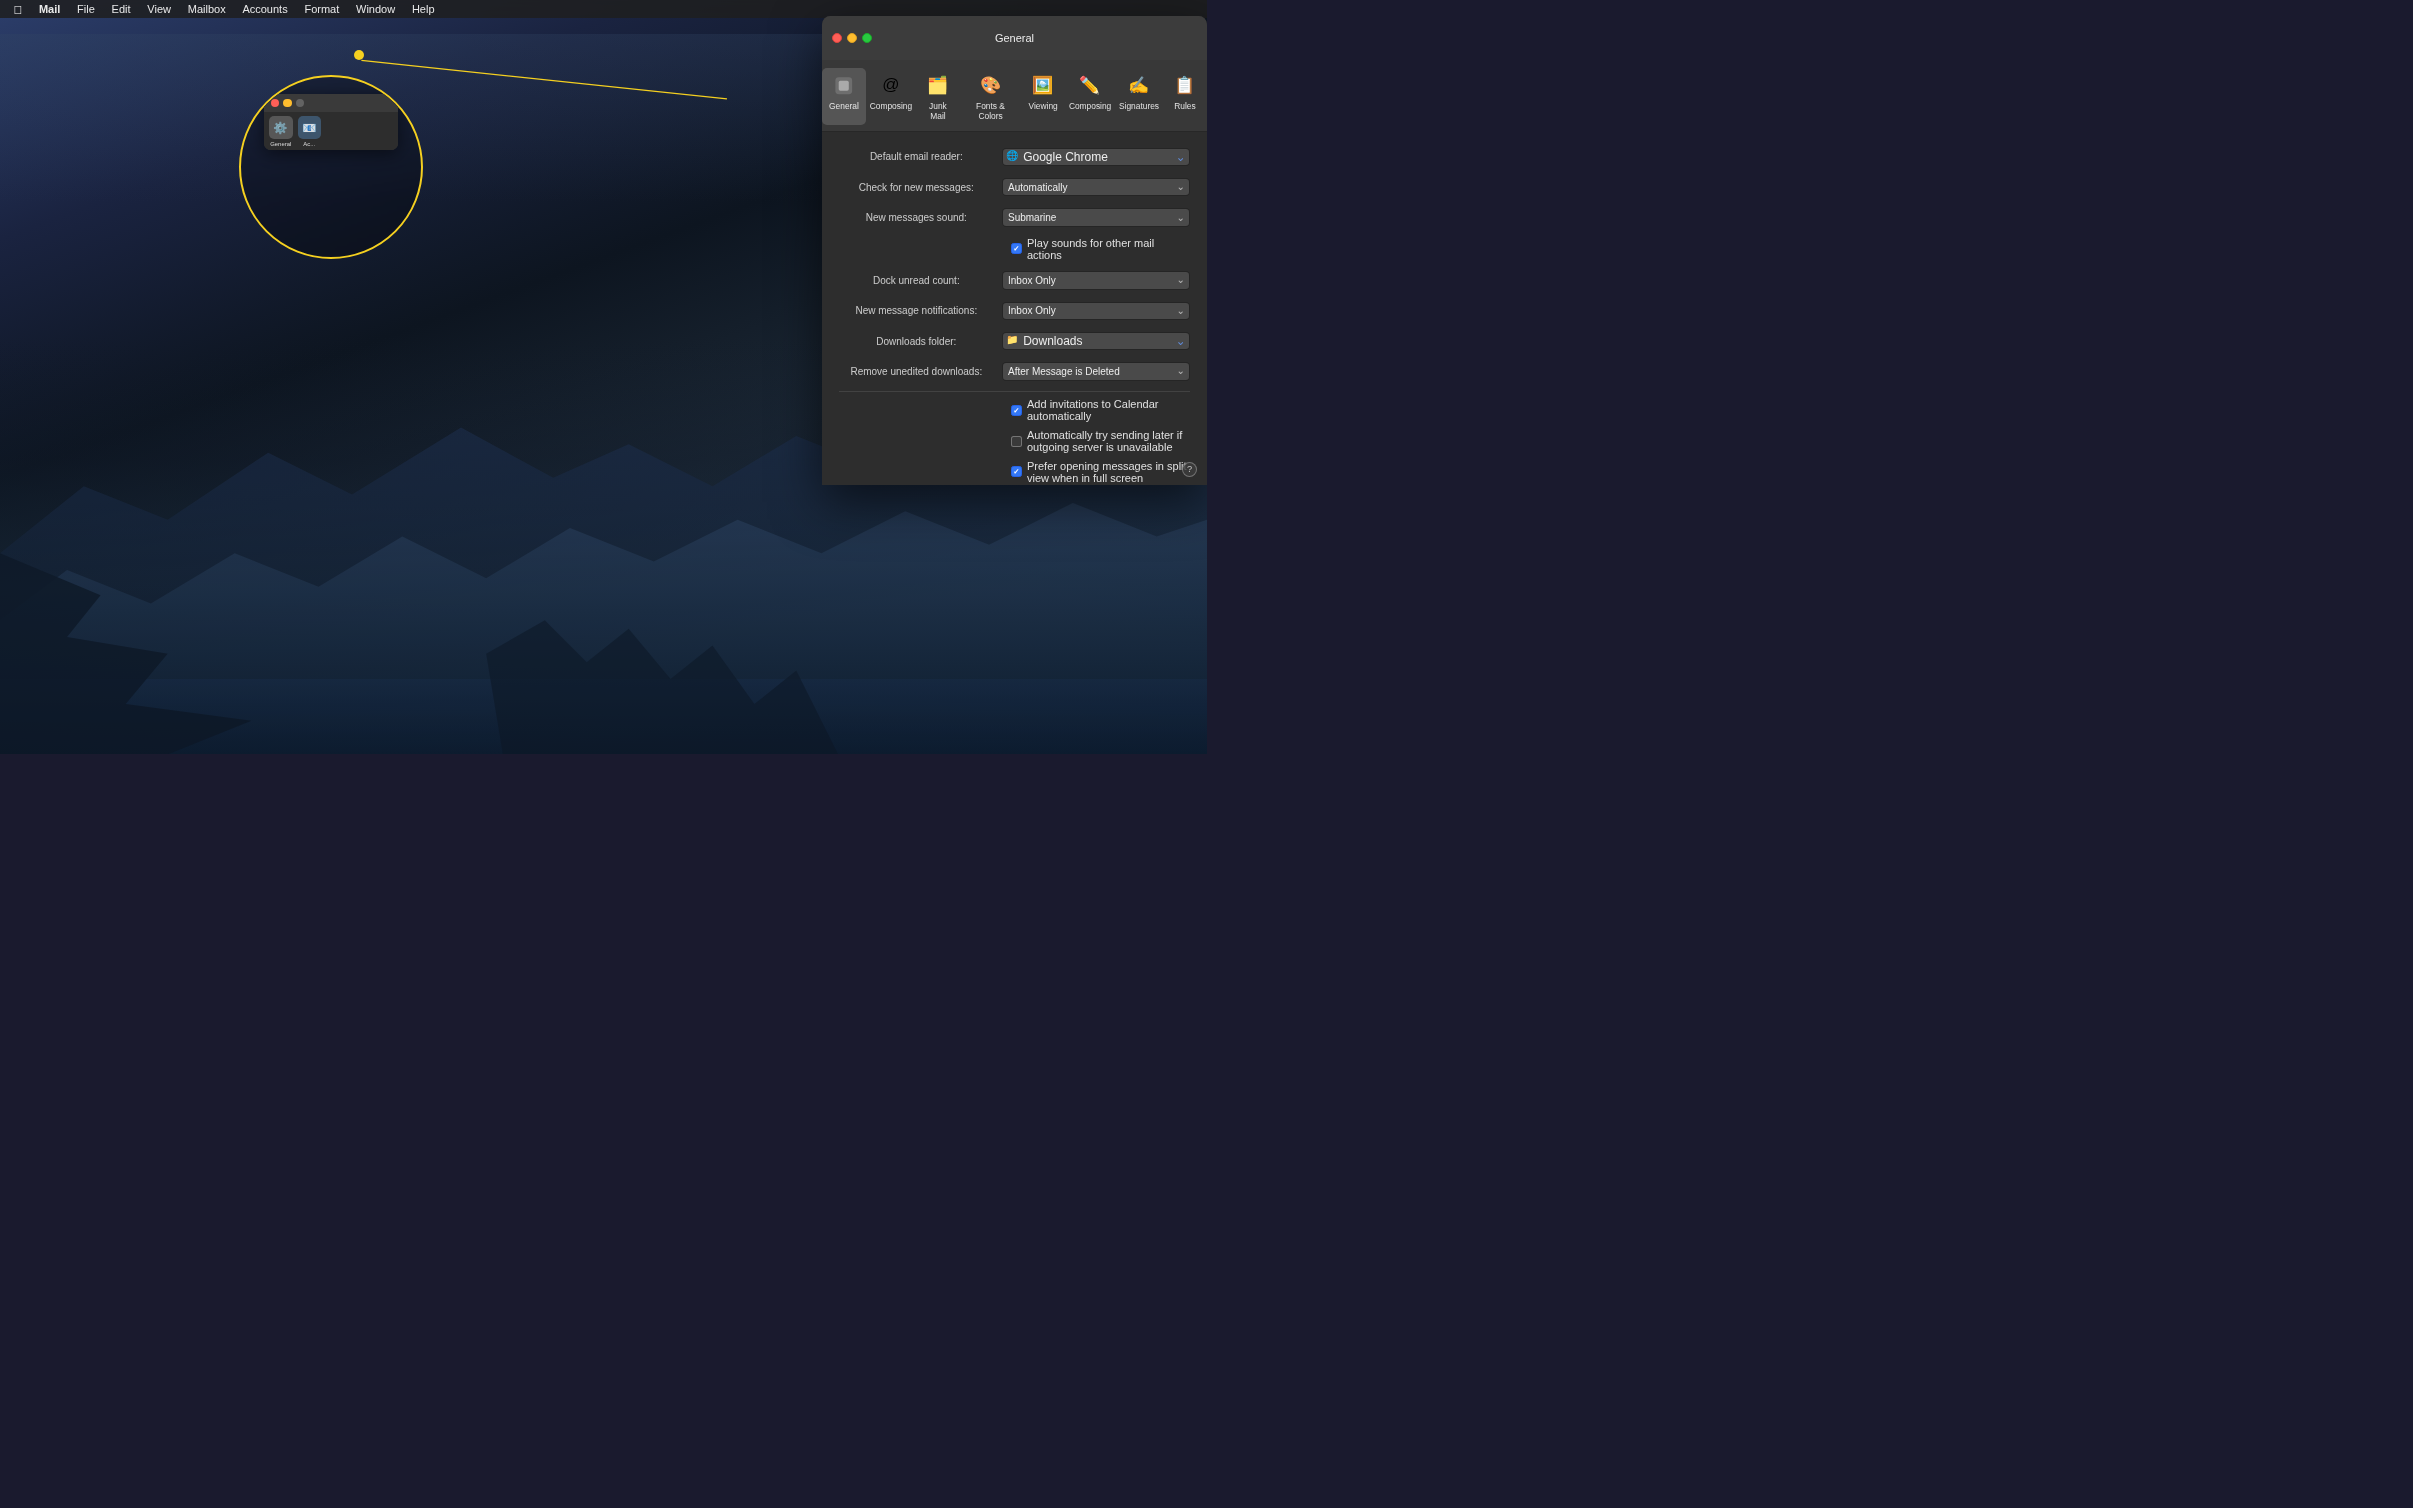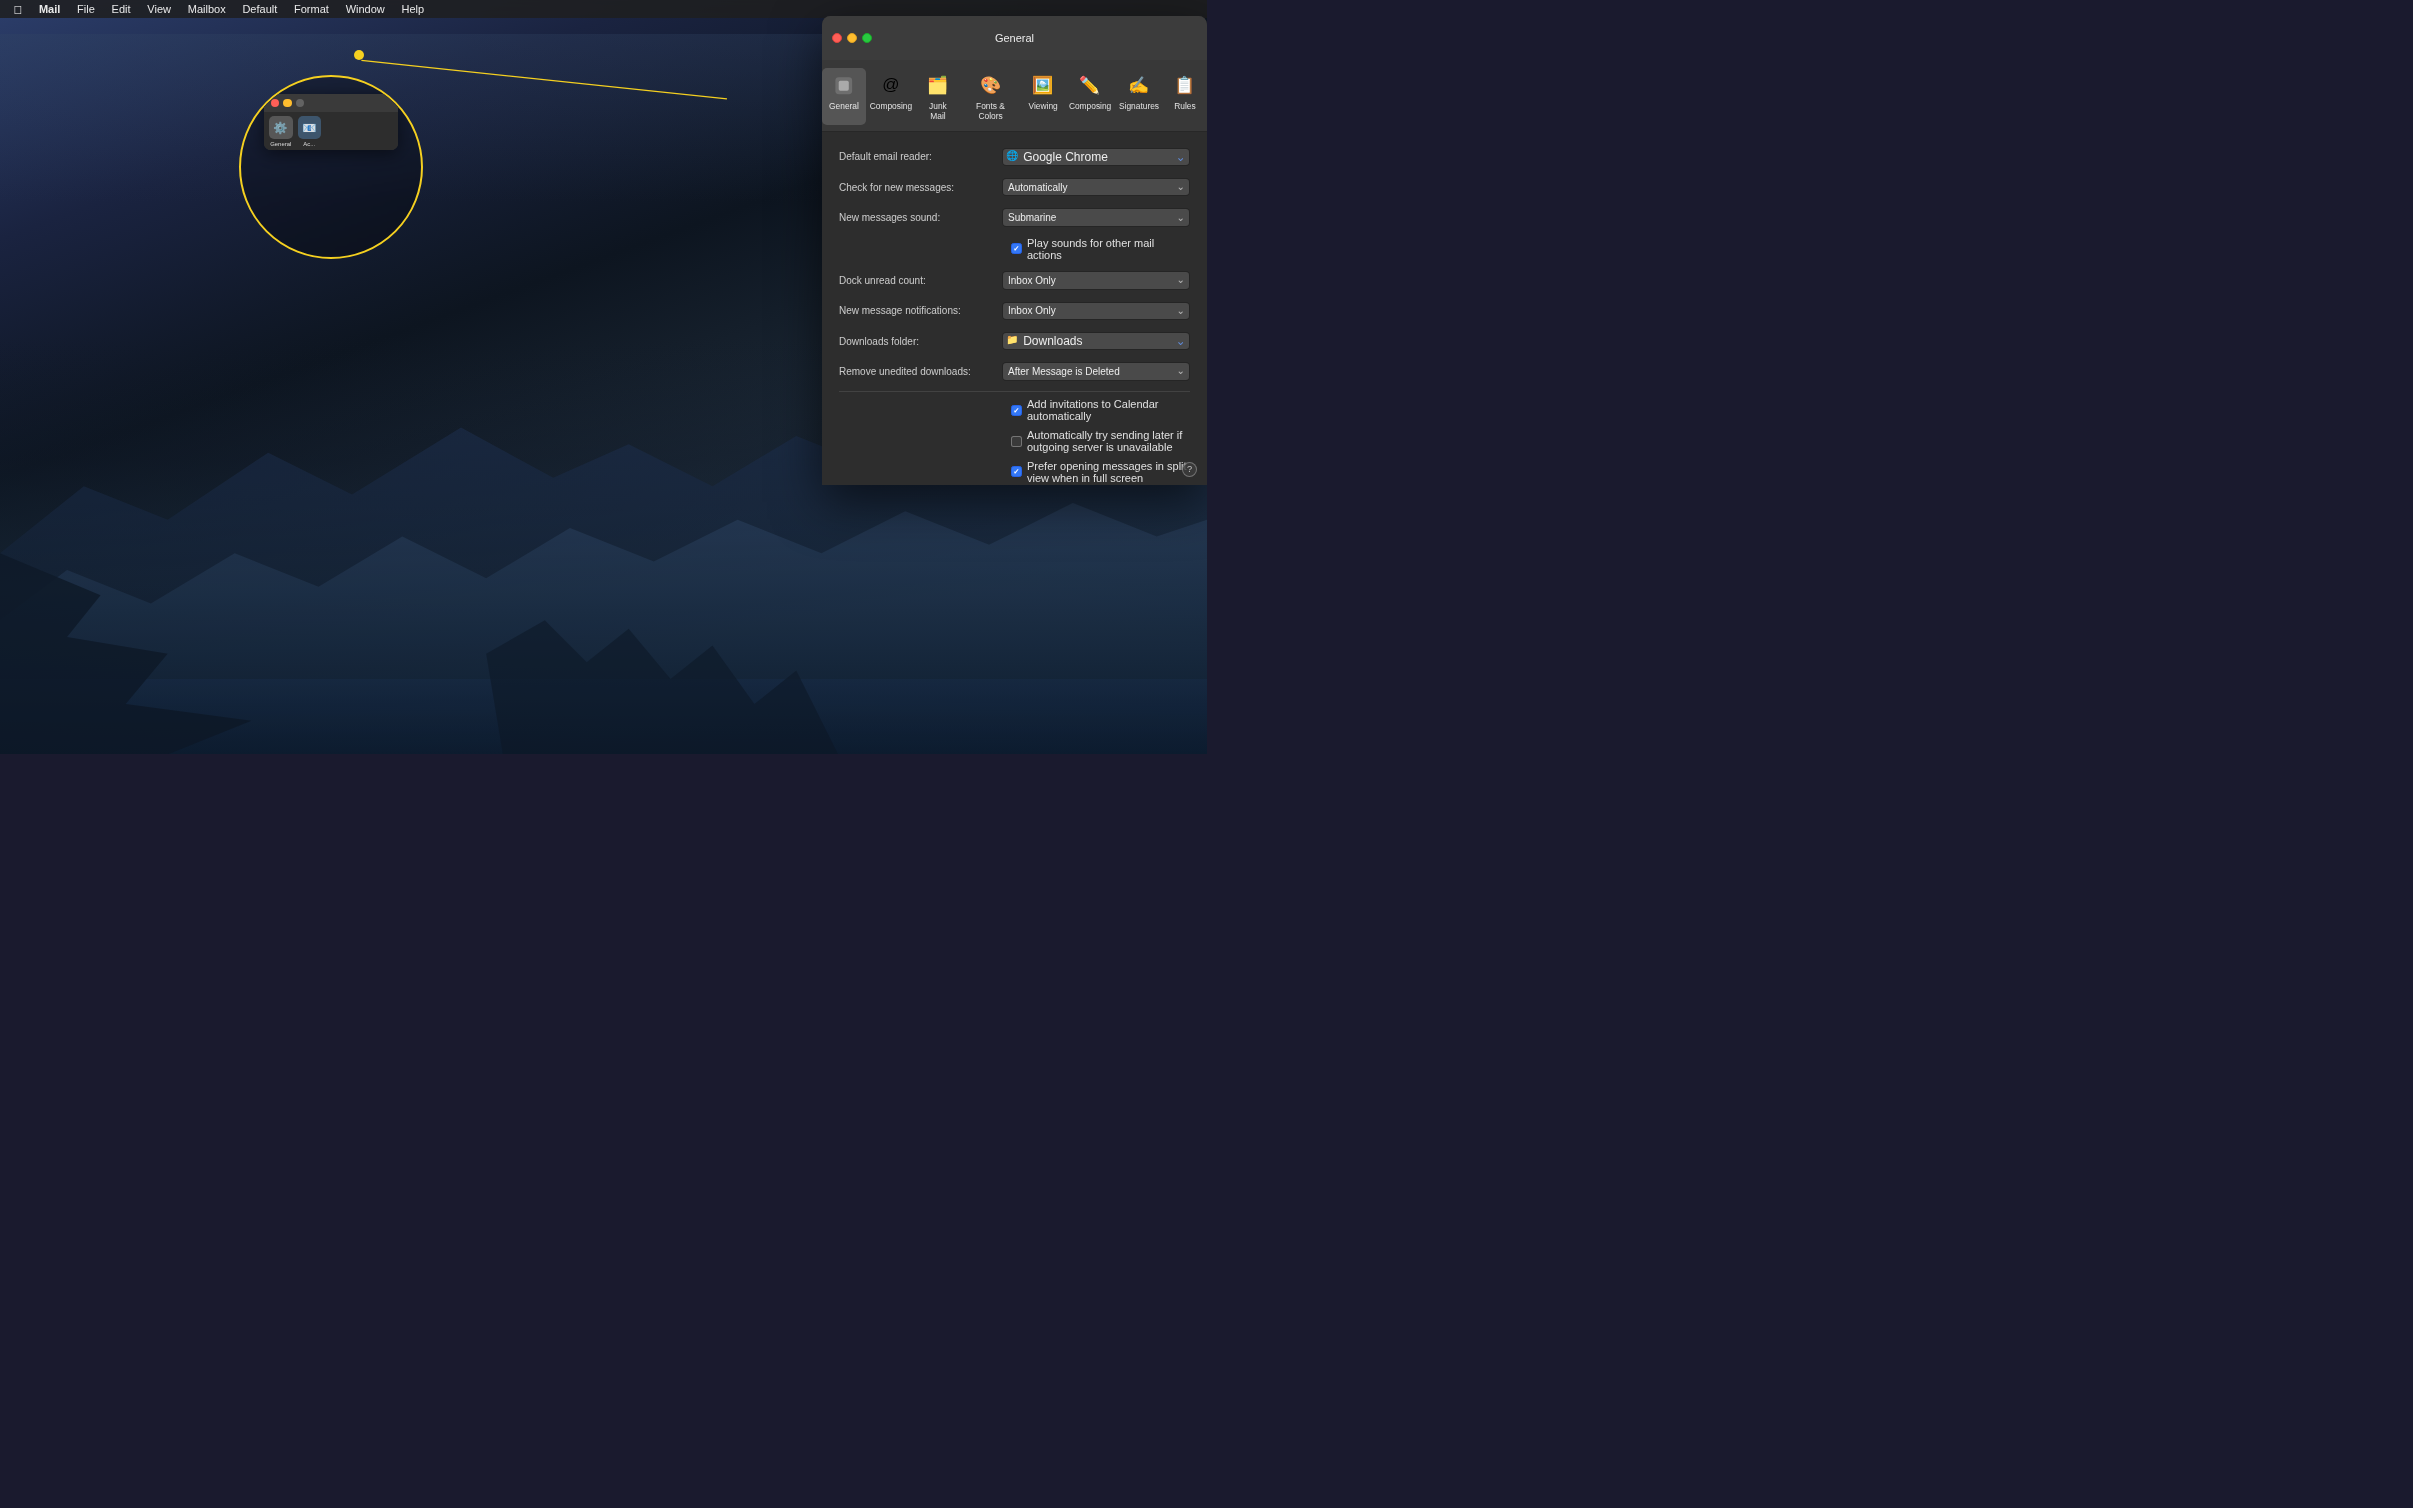--- a/index.html
+++ b/index.html
@@ -278,21 +278,21 @@
 
     
     .form-row {
       display: flex;
       align-items: center;
       margin-bottom: 8.4px;
       min-height: 22px;
     }
 
     .form-label {
-      text-align: left;
+      text-align: center;
       color: rgba(255,255,255,0.75);
       font-size: 10px;
       width: 163px;
       flex-shrink: 0;
       padding-right: 8.4px;
     }
 
     .form-control {
       flex: 1;
     }
@@ -495,21 +495,21 @@
 </div>
 
 <div class="menubar">
   <div class="menubar-left">
     <span class="menubar-item apple-logo"></span>
     <span class="menubar-item bold">Mail</span>
     <span class="menubar-item">File</span>
     <span class="menubar-item">Edit</span>
     <span class="menubar-item">View</span>
     <span class="menubar-item">Mailbox</span>
-    <span class="menubar-item">Default</span>
+    <span class="menubar-item">Accounts</span>
     <span class="menubar-item">Format</span>
     <span class="menubar-item">Window</span>
     <span class="menubar-item">Help</span>
   </div>
   <div class="menubar-right">
     <span>Tue 10:42 AM</span>
   </div>
 </div>
 
 <div class="zoom-circle">

